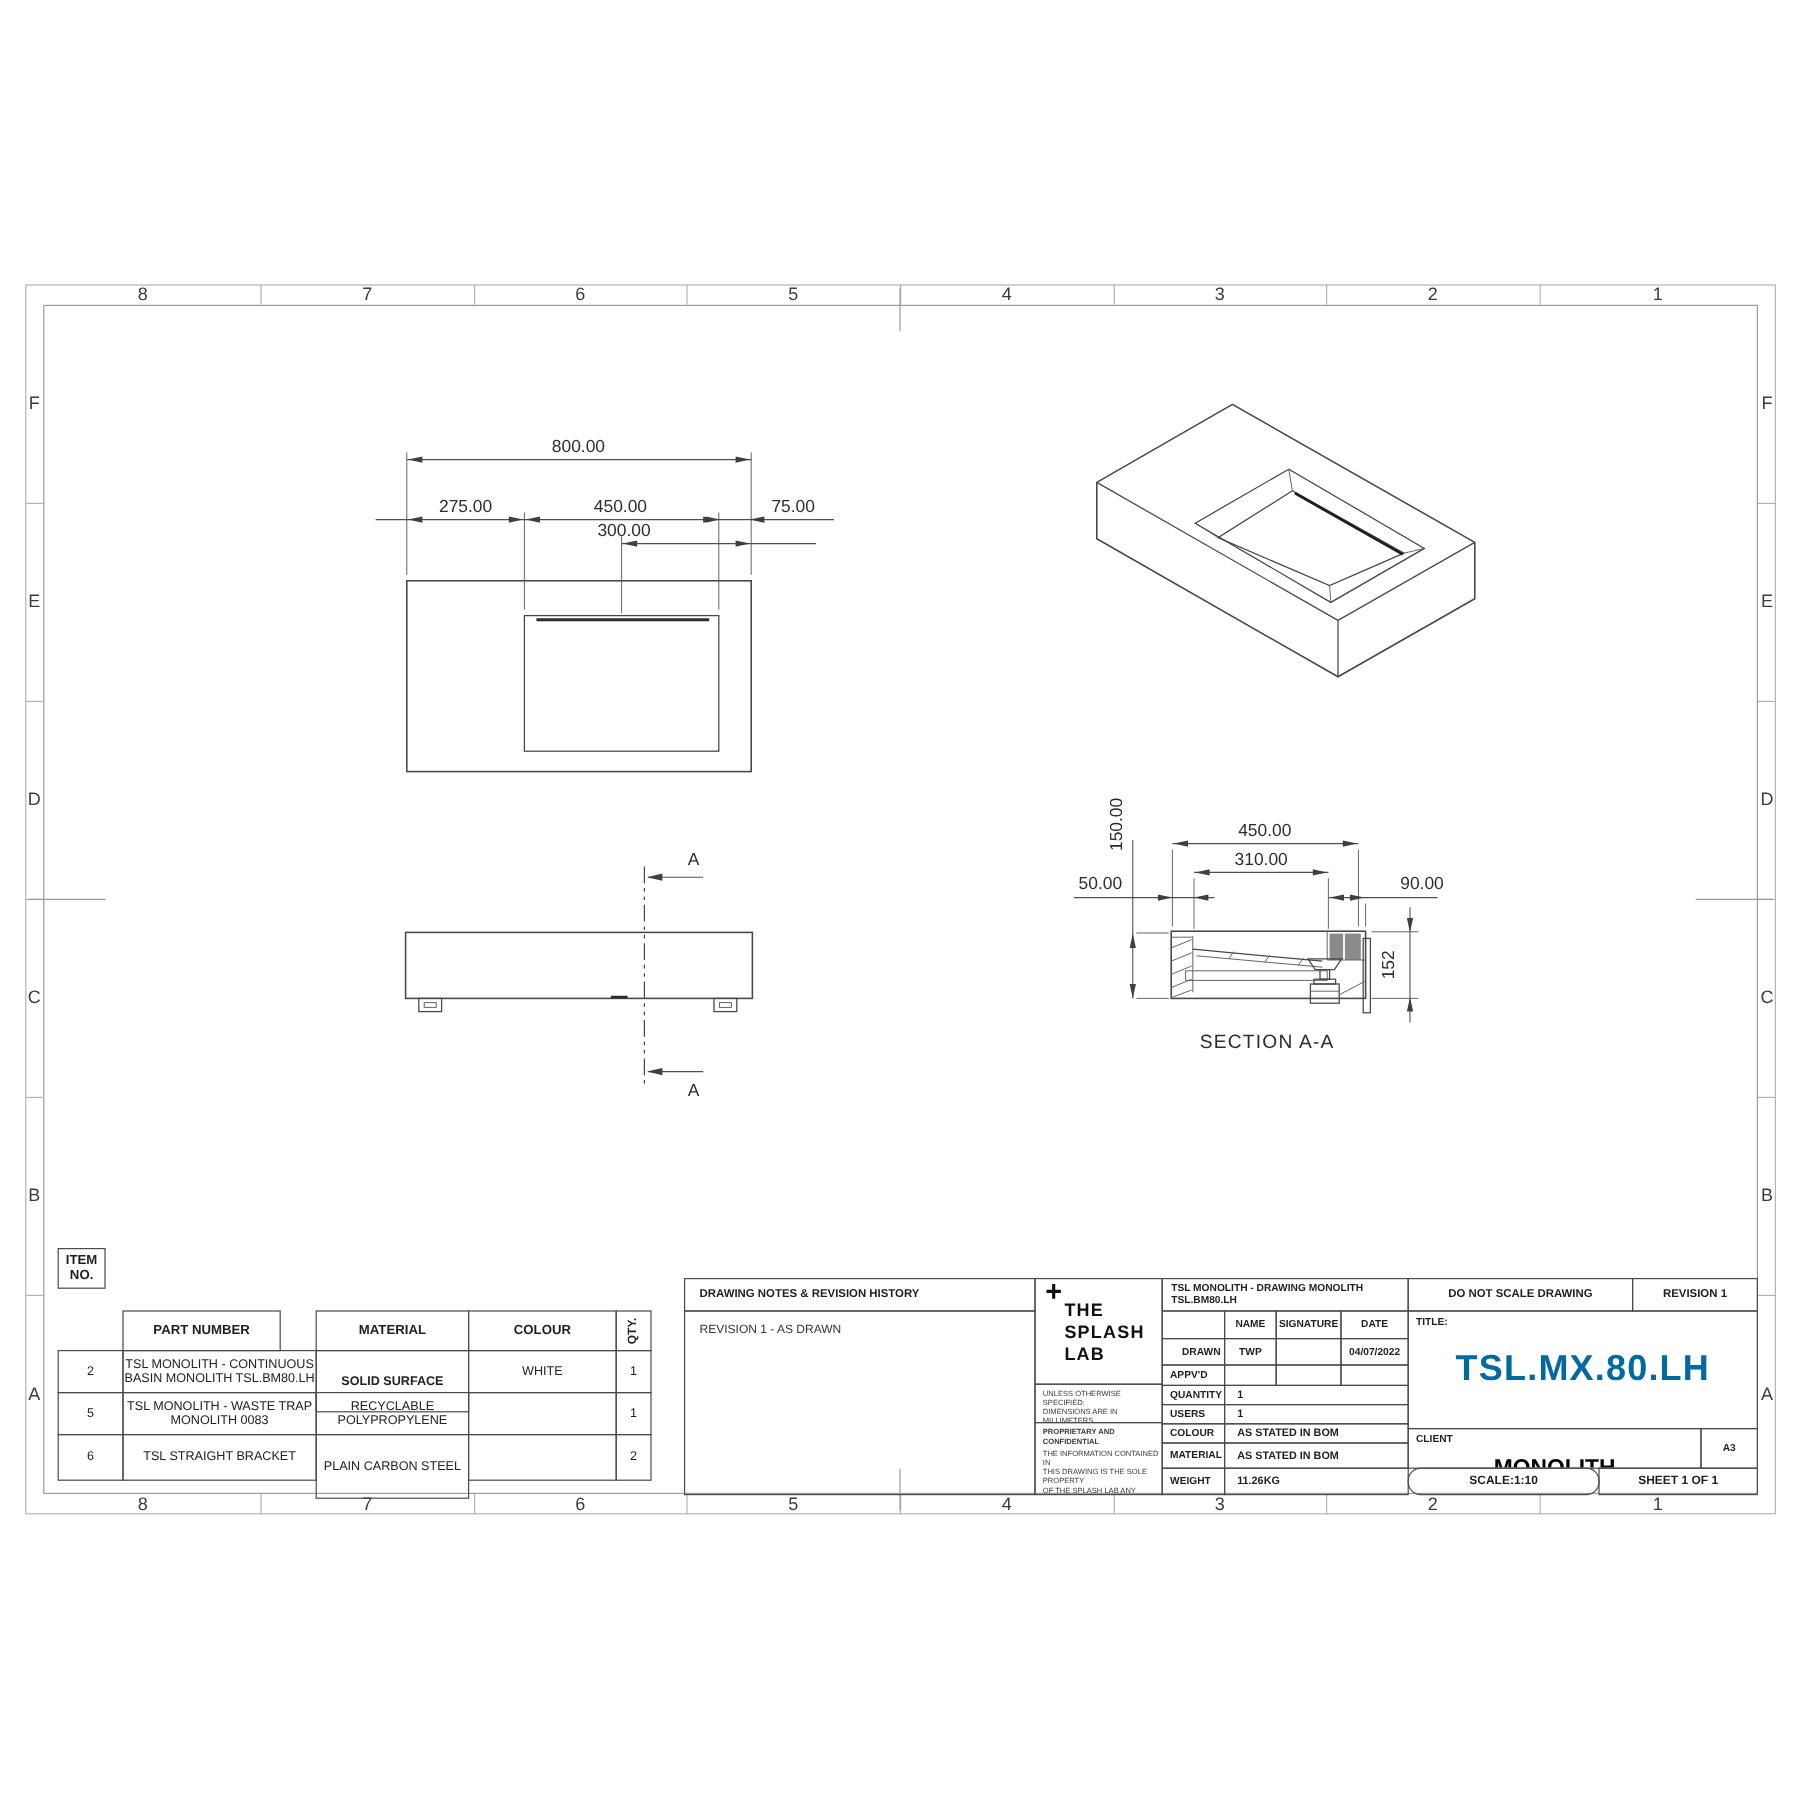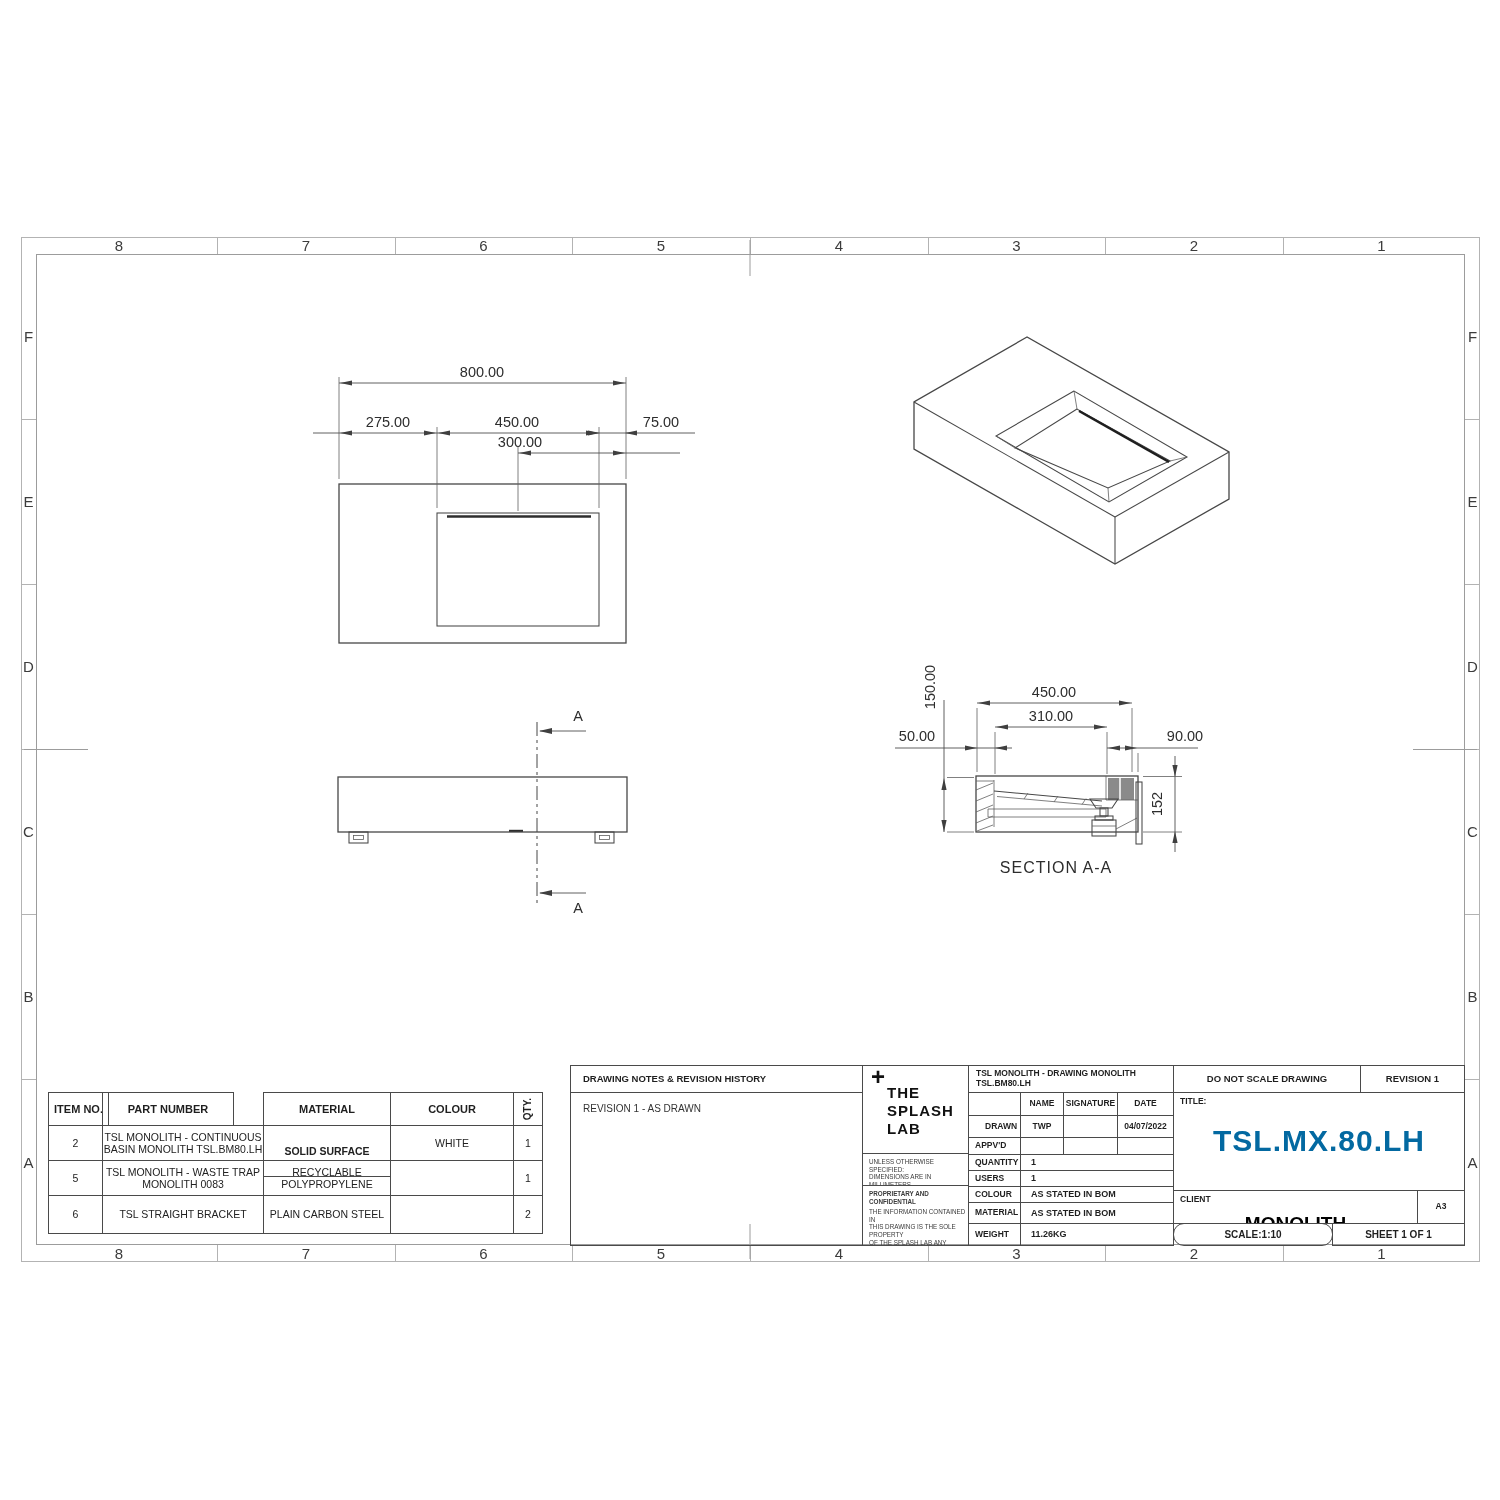--- a/index.html
+++ b/index.html
@@ -247,21 +247,21 @@
       <line class="tl" x1="1143" y1="776.5" x2="1182" y2="776.5"></line>
       <line class="tl" x1="1143" y1="832" x2="1182" y2="832"></line>
       <text class="dt" x="1162" y="804" transform="rotate(-90 1162 804)">152</text>
 
       <text class="sec" x="1056" y="873">SECTION A-A</text>
     </g>
   </svg>
 
   <div>
 
-    <div class="abs cell bom-h" style="left:48px;top:1092px;width:61px;height:34px;">ITEM NO.</div>
+    <div class="abs cell bom-h" style="left:48px;top:1040px;width:40px;height:34px;">ITEM NO.</div>
     <div class="abs cell bom-h" style="left:102px;top:1092px;width:132px;height:34px;">PART NUMBER</div>
     <div class="abs cell bom-h" style="left:263px;top:1092px;width:128px;height:34px;">MATERIAL</div>
     <div class="abs cell bom-h" style="left:390px;top:1092px;width:124px;height:34px;">COLOUR</div>
     <div class="abs cell bom-h" style="left:513px;top:1092px;width:30px;height:34px;">
       <span class="vtext" style="font-size:10px;">QTY.</span>
     </div>
 
     <div class="abs cell bom-c" style="left:48px;top:1125px;width:55px;height:36px;">2</div>
     <div class="abs cell bom-c" style="left:102px;top:1125px;width:162px;height:36px;">TSL MONOLITH - CONTINUOUS BASIN MONOLITH TSL.BM80.LH</div>
     <div class="abs cell bom-c" style="left:263px;top:1125px;width:128px;height:52px;font-weight:bold;">SOLID SURFACE</div>
@@ -269,21 +269,21 @@
     <div class="abs cell bom-c" style="left:513px;top:1125px;width:30px;height:36px;">1</div>
 
     <div class="abs cell bom-c" style="left:48px;top:1160px;width:55px;height:36px;">5</div>
     <div class="abs cell bom-c" style="left:102px;top:1160px;width:162px;height:36px;">TSL MONOLITH - WASTE TRAP MONOLITH 0083</div>
     <div class="abs cell bom-c" style="left:263px;top:1160px;width:128px;height:36px;">RECYCLABLE POLYPROPYLENE</div>
     <div class="abs cell bom-c" style="left:390px;top:1160px;width:124px;height:36px;"></div>
     <div class="abs cell bom-c" style="left:513px;top:1160px;width:30px;height:36px;">1</div>
 
     <div class="abs cell bom-c" style="left:48px;top:1195px;width:55px;height:39px;">6</div>
     <div class="abs cell bom-c" style="left:102px;top:1195px;width:162px;height:39px;">TSL STRAIGHT BRACKET</div>
-    <div class="abs cell bom-c" style="left:263px;top:1195px;width:128px;height:39px;">PLAIN CARBON STEEL</div>
+    <div class="abs cell bom-c" style="left:263px;top:1195px;width:128px;height:54px;">PLAIN CARBON STEEL</div>
     <div class="abs cell bom-c" style="left:390px;top:1195px;width:124px;height:39px;"></div>
     <div class="abs cell bom-c" style="left:513px;top:1195px;width:30px;height:39px;">2</div>
   </div>
 
   <div>
 
     <div class="abs cell left tb-h" style="left:570px;top:1065px;width:293px;height:28px;padding-left:12px;">DRAWING NOTES &amp; REVISION HISTORY</div>
     <div class="abs cell left" style="left:570px;top:1092px;width:293px;height:154px;align-items:flex-start;padding:10px 0 0 12px;font-size:10px;color:#333;">
       <span>REVISION 1 - AS DRAWN</span>
     </div>

